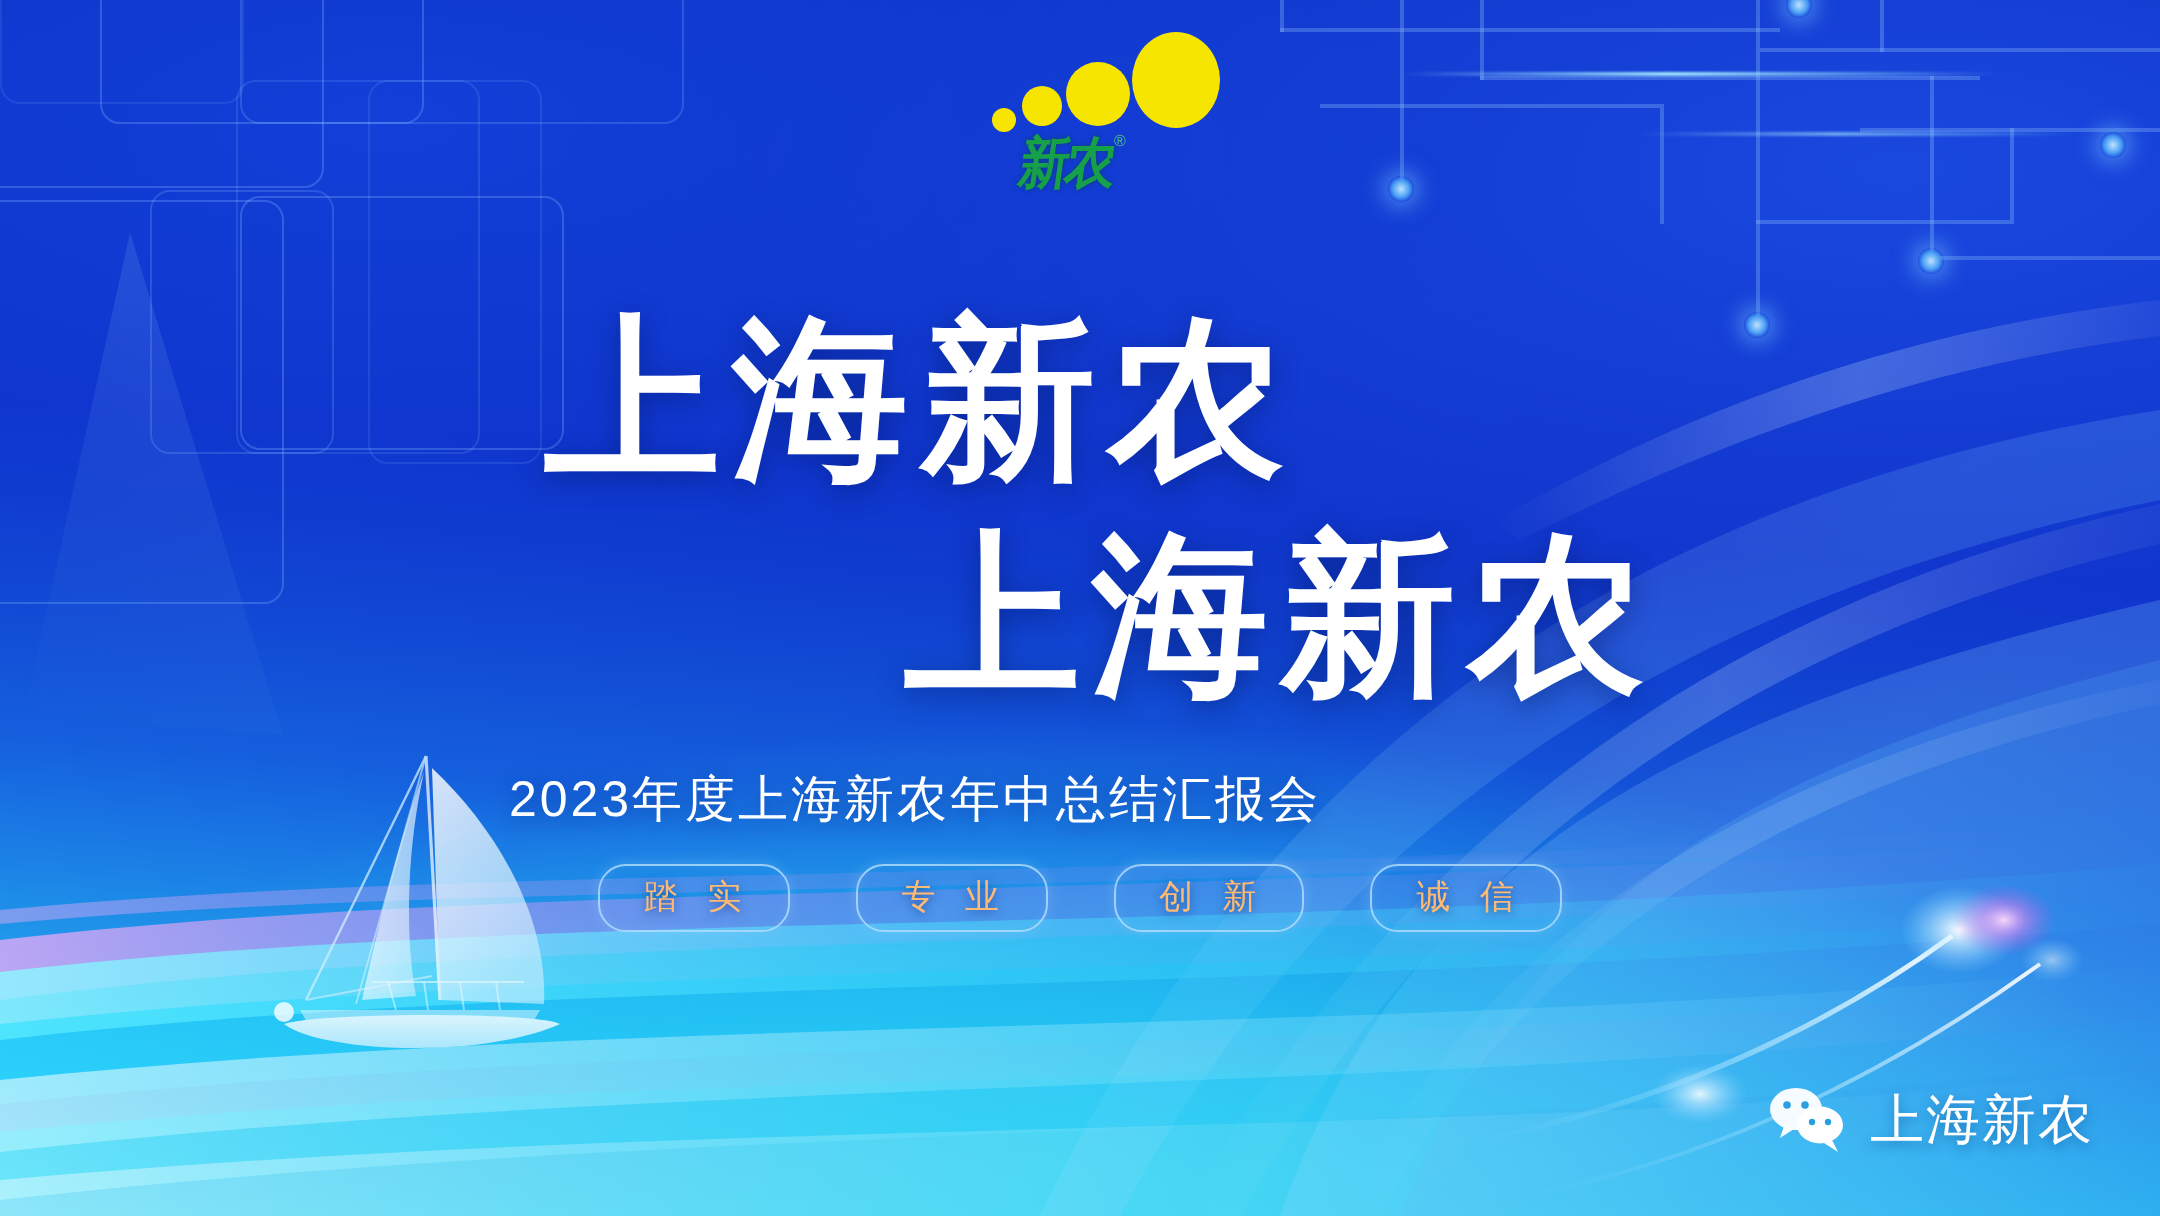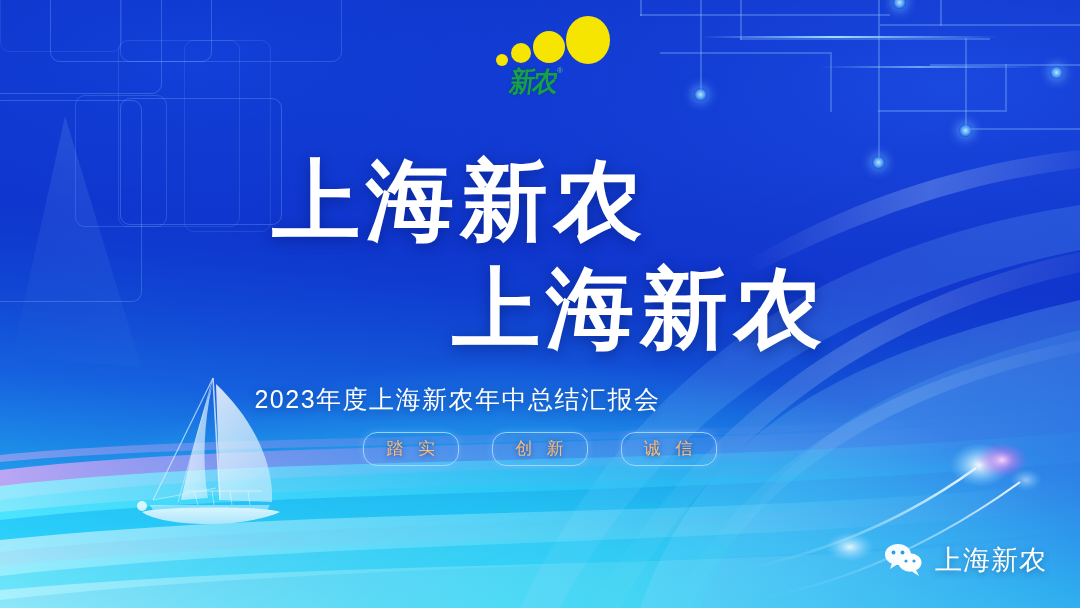--- a/index.html
+++ b/index.html
@@ -349,20 +349,21 @@
 
   <div class="headline">
     <div class="hl-line hl-1">上海新农</div>
     <div class="hl-line hl-2">上海新农</div>
   </div>
 
   <div class="subtitle">2023年度上海新农年中总结汇报会</div>
 
   <div class="tags">
     <div class="tag">踏 实</div>
+    <div class="tag">专 业</div>
     <div class="tag">创 新</div>
     <div class="tag">诚 信</div>
   </div>
 
   <div class="watermark">
     <svg width="40" height="34" viewBox="0 0 40 34">
       <ellipse cx="14" cy="11.5" rx="13" ry="10.5" fill="#ffffff" opacity="0.95"></ellipse>
       <path d="M8,20 L6,26 L13,21.5 Z" fill="#ffffff" opacity="0.95"></path>
       <circle cx="9.5" cy="9.5" r="1.9" fill="#2a9fe0"></circle>
       <circle cx="18.5" cy="9.5" r="1.9" fill="#2a9fe0"></circle>

